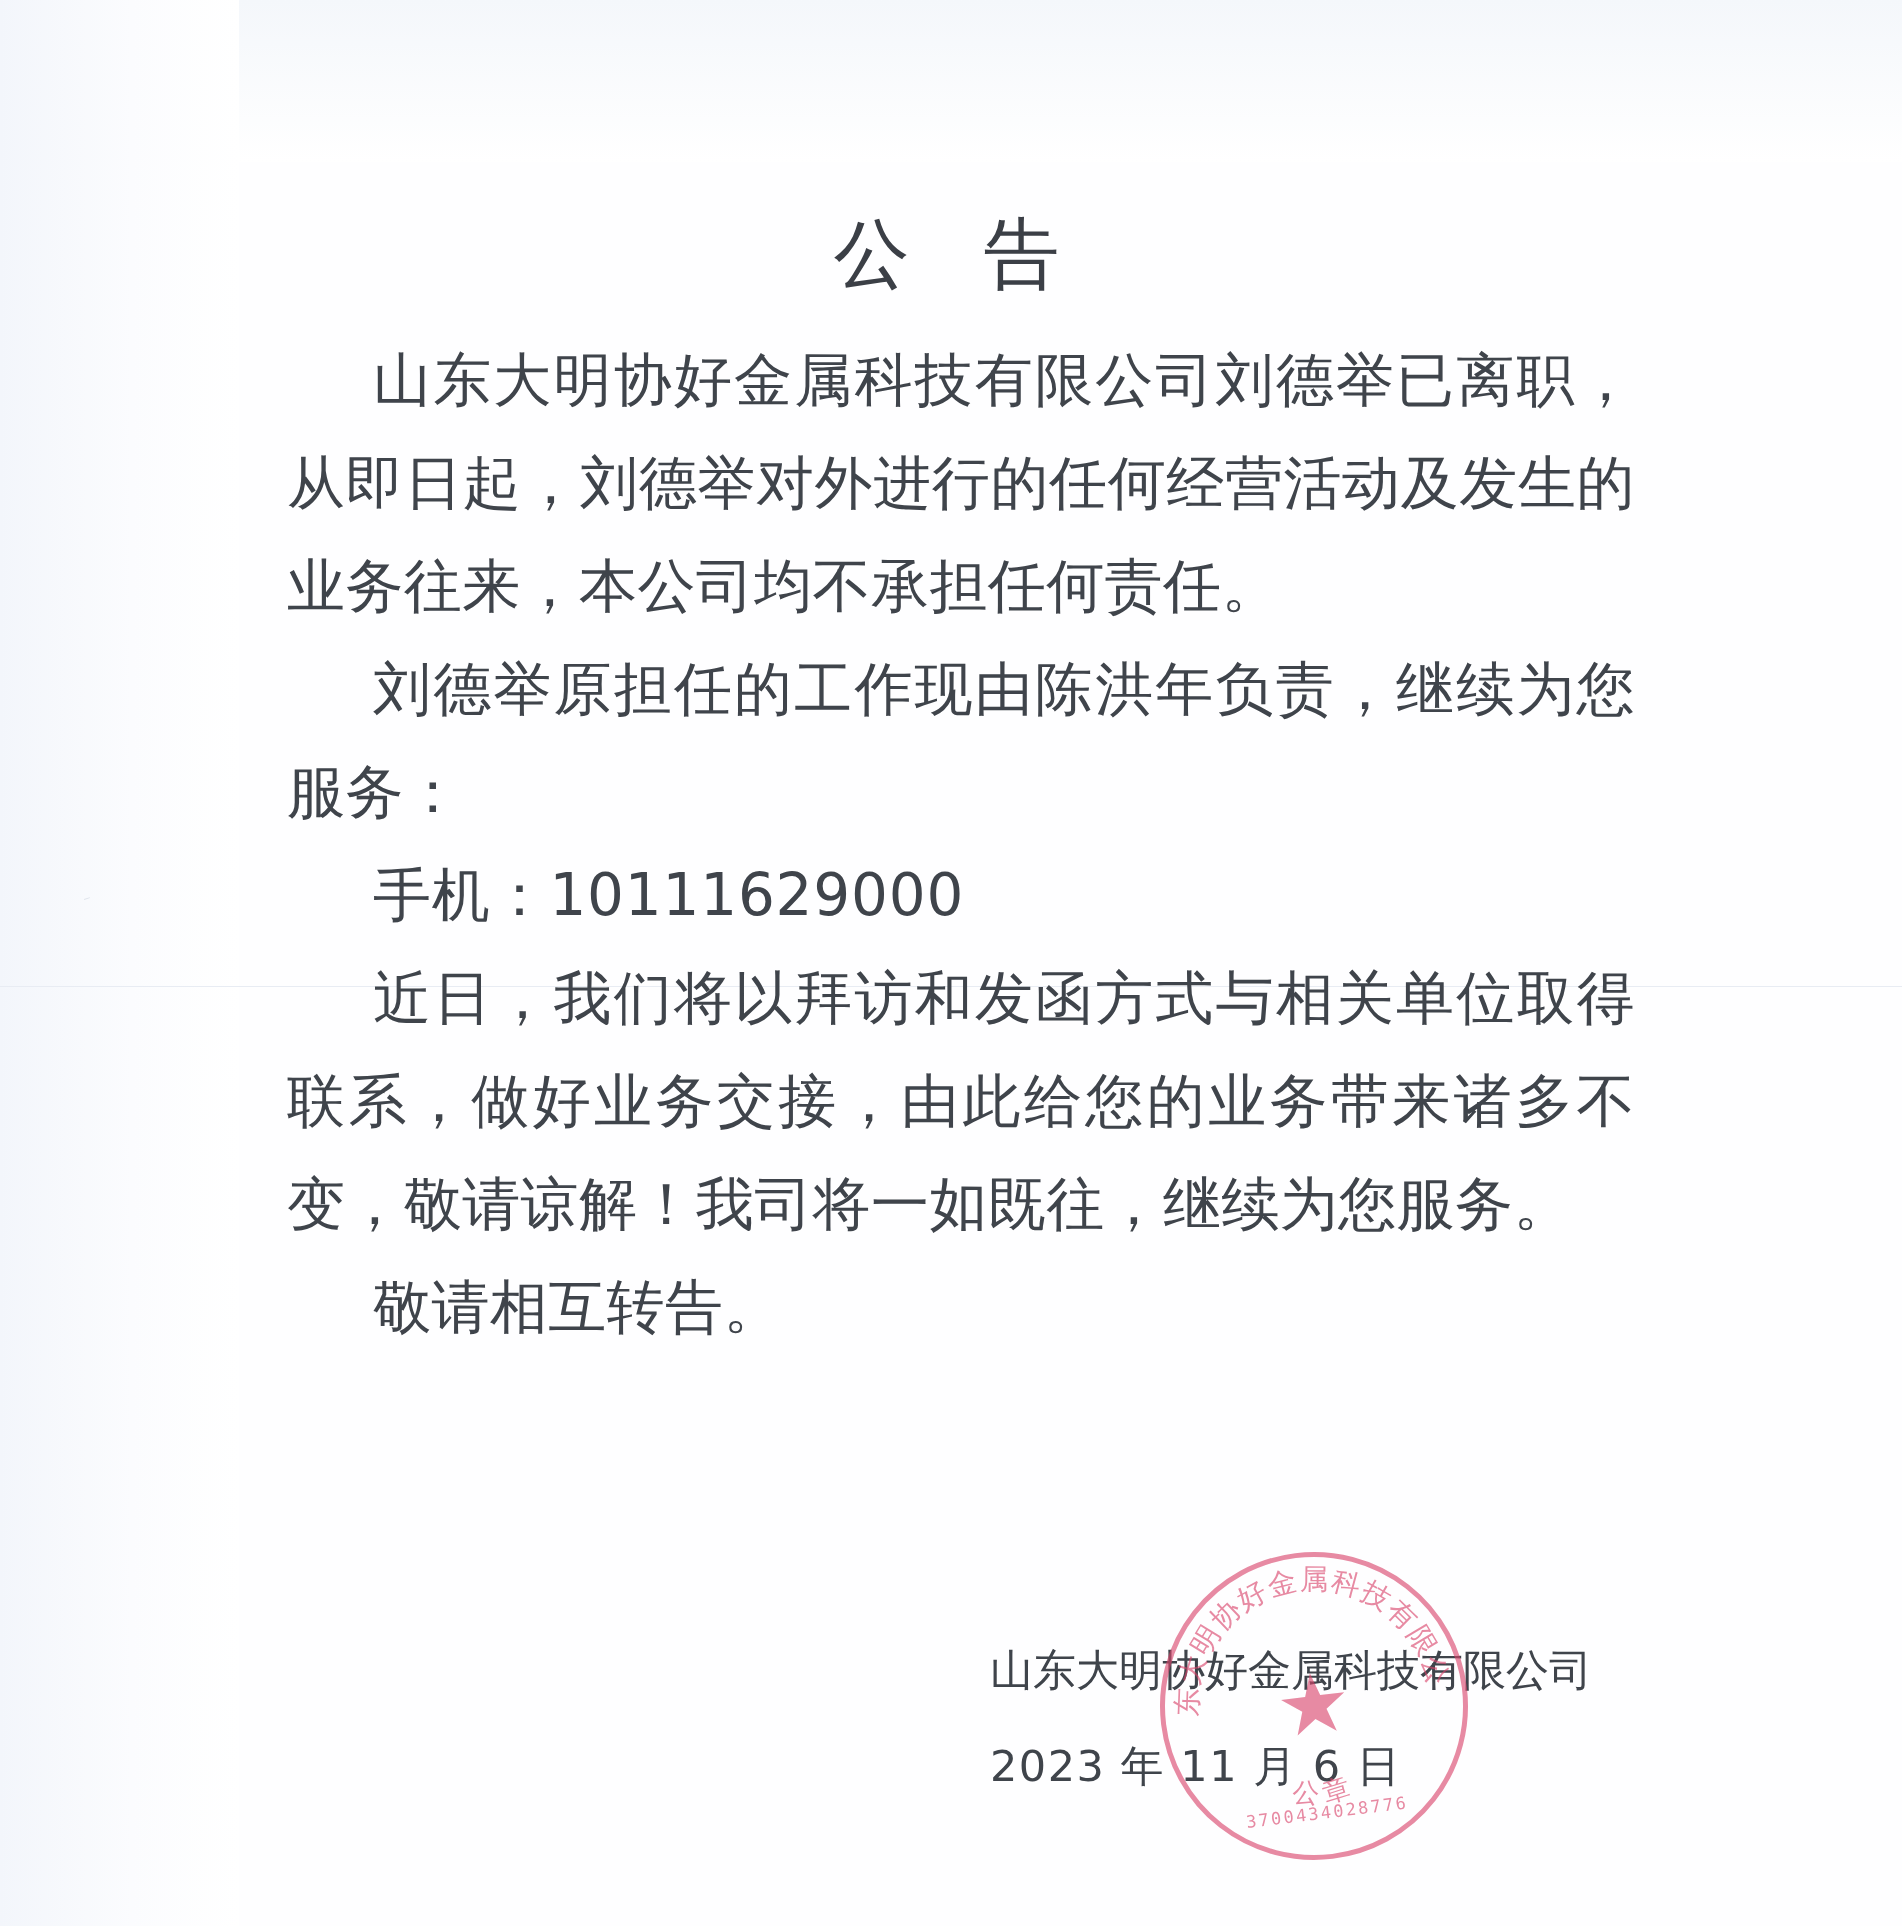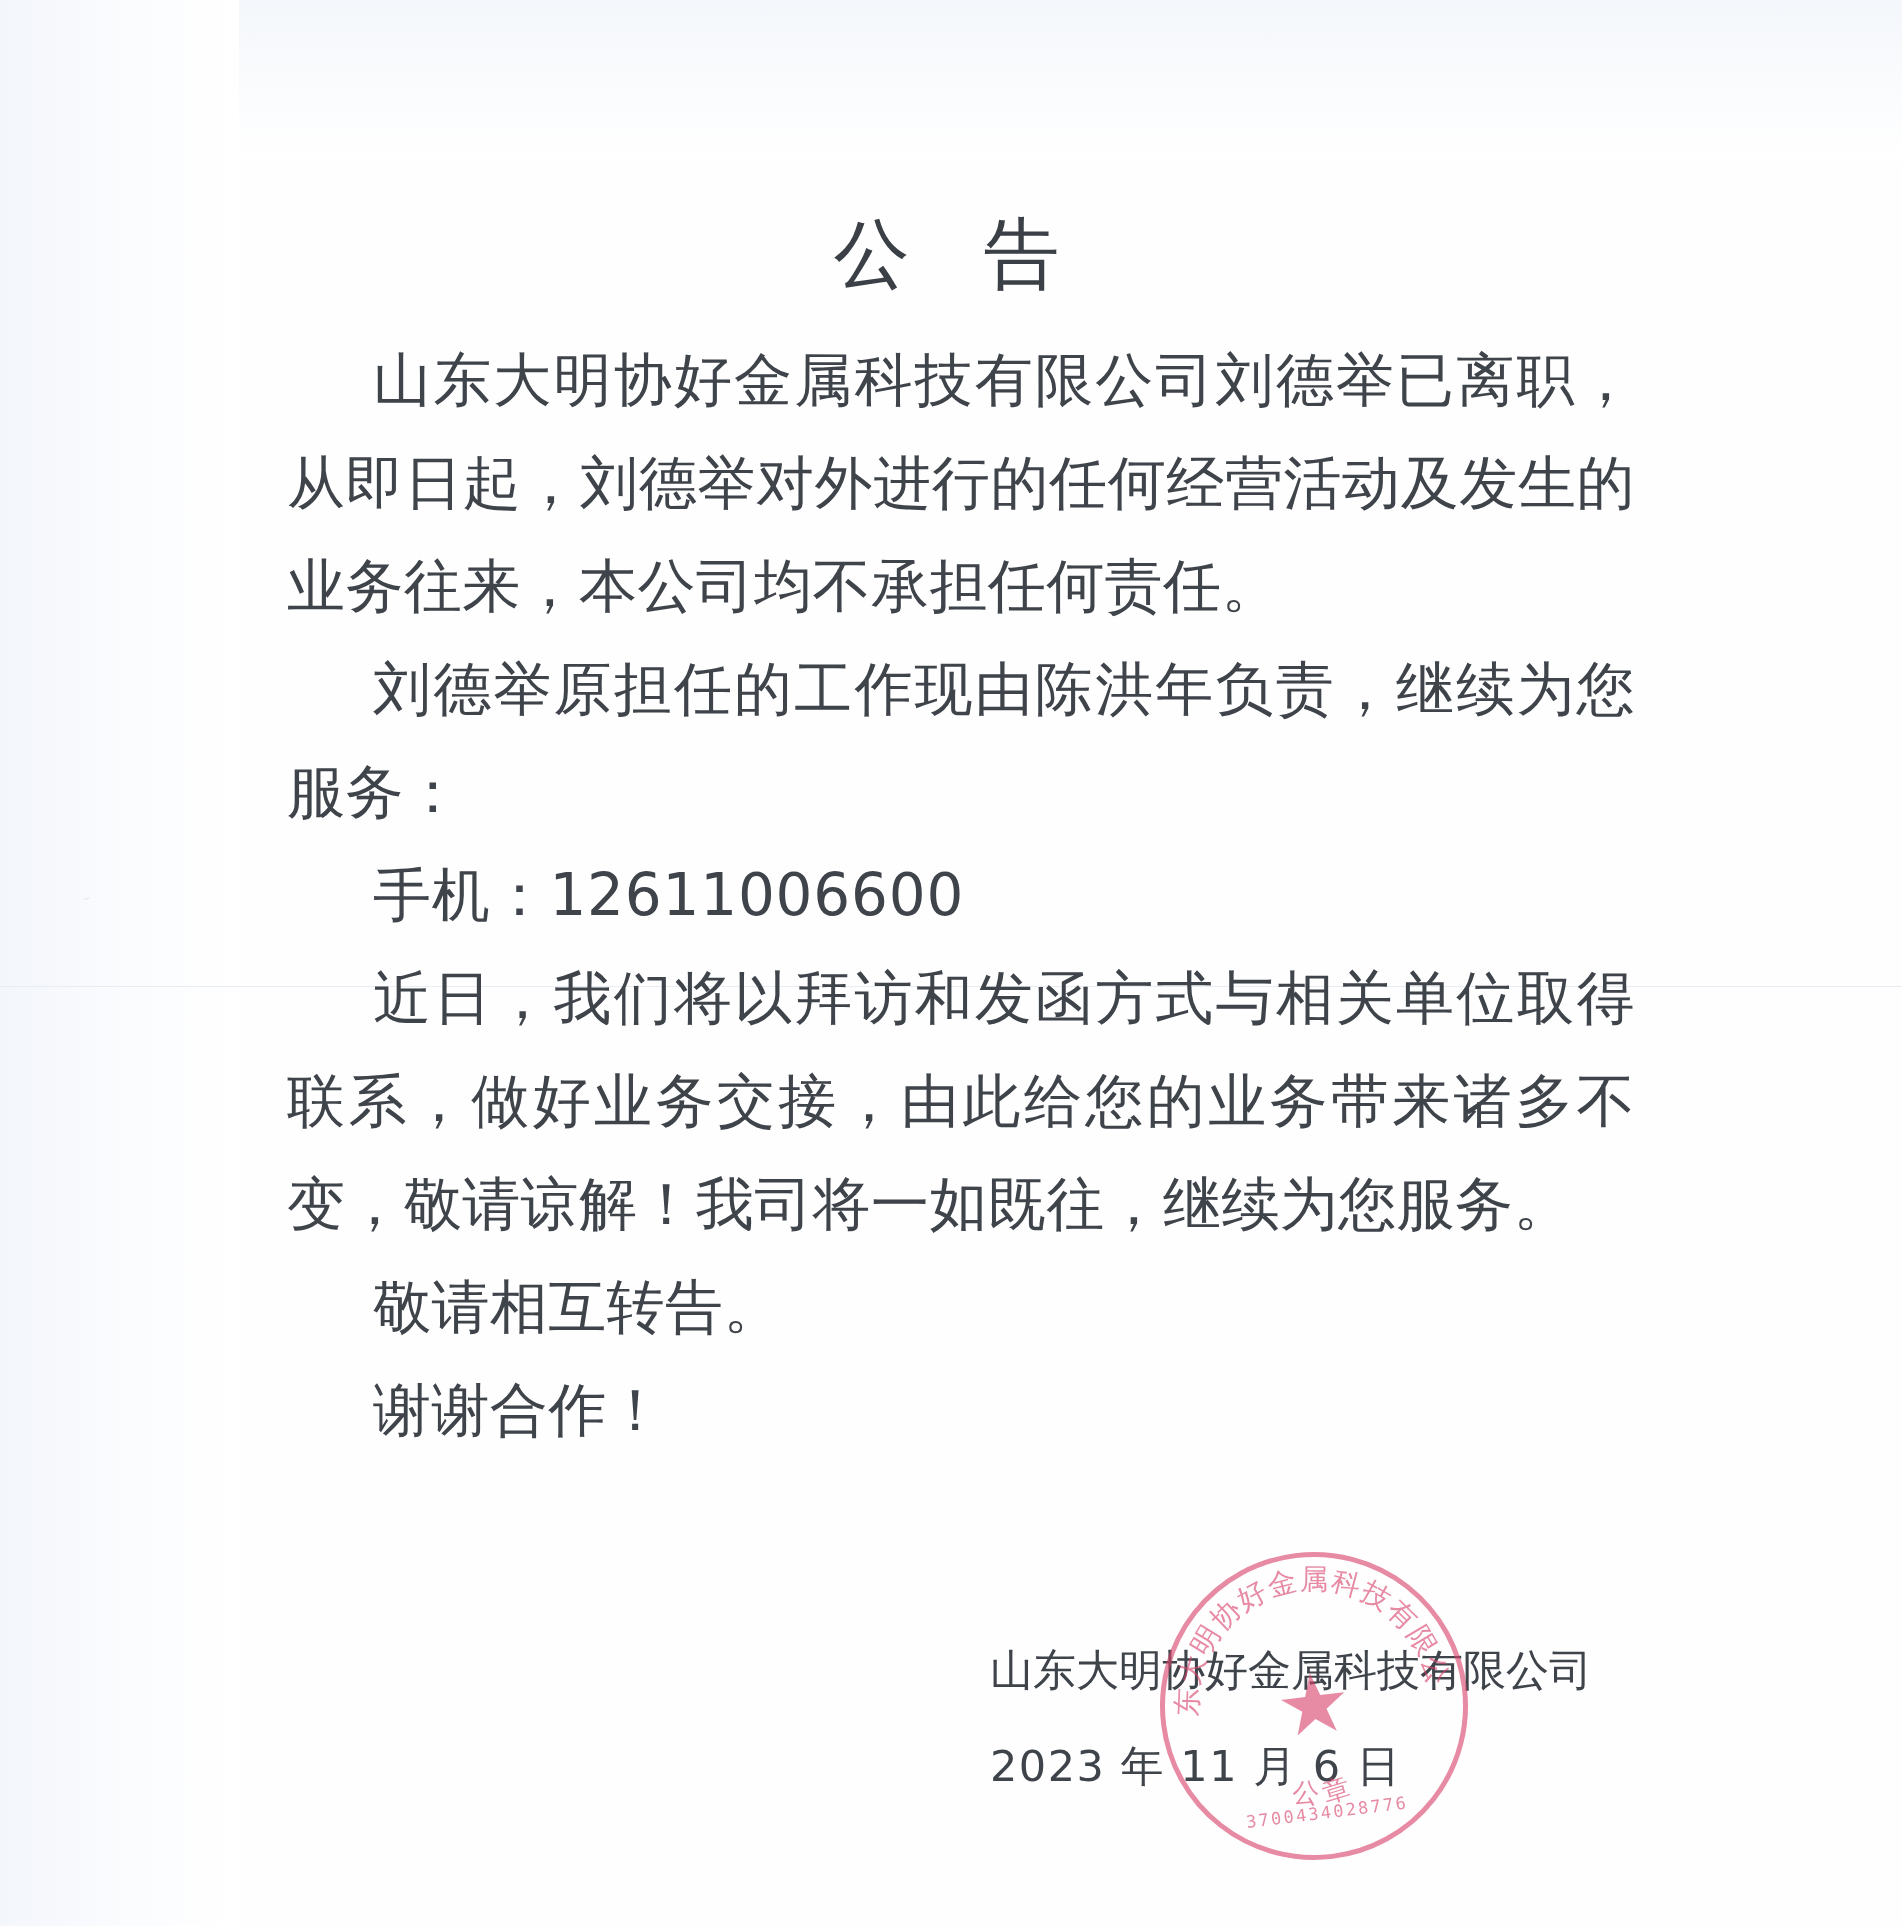--- a/index.html
+++ b/index.html
@@ -174,28 +174,27 @@
   <div class="content">
 
     <div class="doc-title">公  告</div>
 
     <div class="body-block">
 
       <p class="para indent">山东大明协好金属科技有限公司刘德举已离职，从即日起，刘德举对外进行的任何经营活动及发生的业务往来，本公司均不承担任何责任。</p>
 
       <p class="para indent">刘德举原担任的工作现由陈洪年负责，继续为您服务：</p>
 
-      <p class="para indent mono-num">手机：12611006600</p>
+      <p class="para indent mono-num">手机：10111629000</p>
 
 
       <p class="para indent">近日，我们将以拜访和发函方式与相关单位取得联系，做好业务交接，由此给您的业务带来诸多不变，敬请谅解！我司将一如既往，继续为您服务。</p>
 
       <p class="para indent">敬请相互转告。</p>
 
-      <p class="para indent">谢谢合作！</p>
     </div>
 
     <div class="sign-block">
       <div class="sign-line">山东大明协好金属科技有限公司</div>
       <div class="sign-line sign-date">2023 年 11 月 6 日</div>
     </div>
 
     <div class="seal">
       <div class="seal-ring"></div>
 

